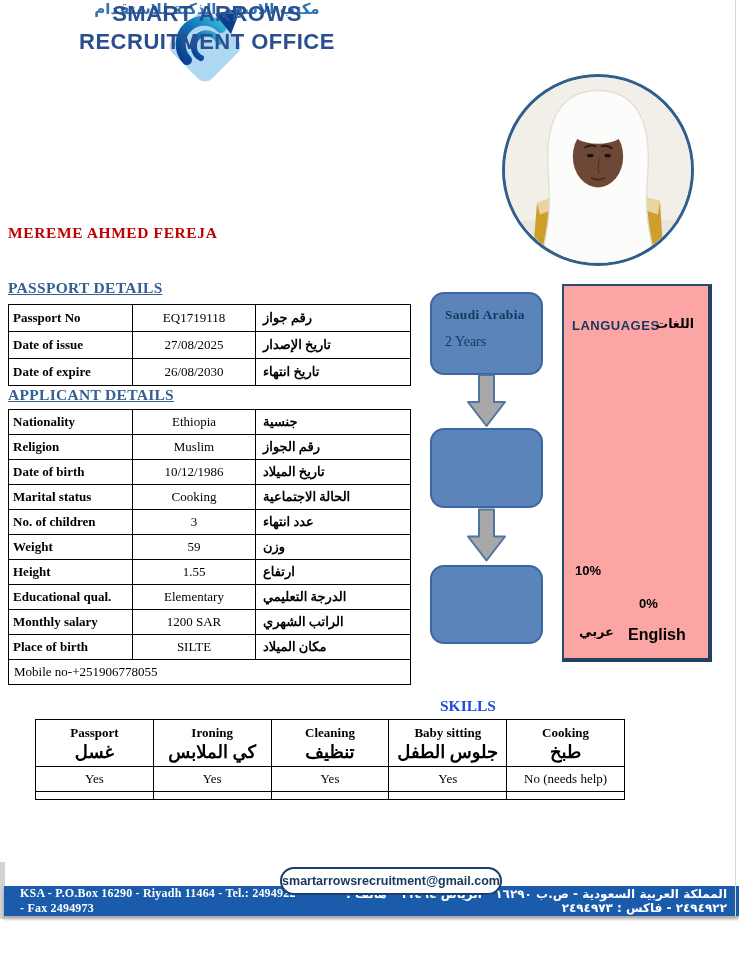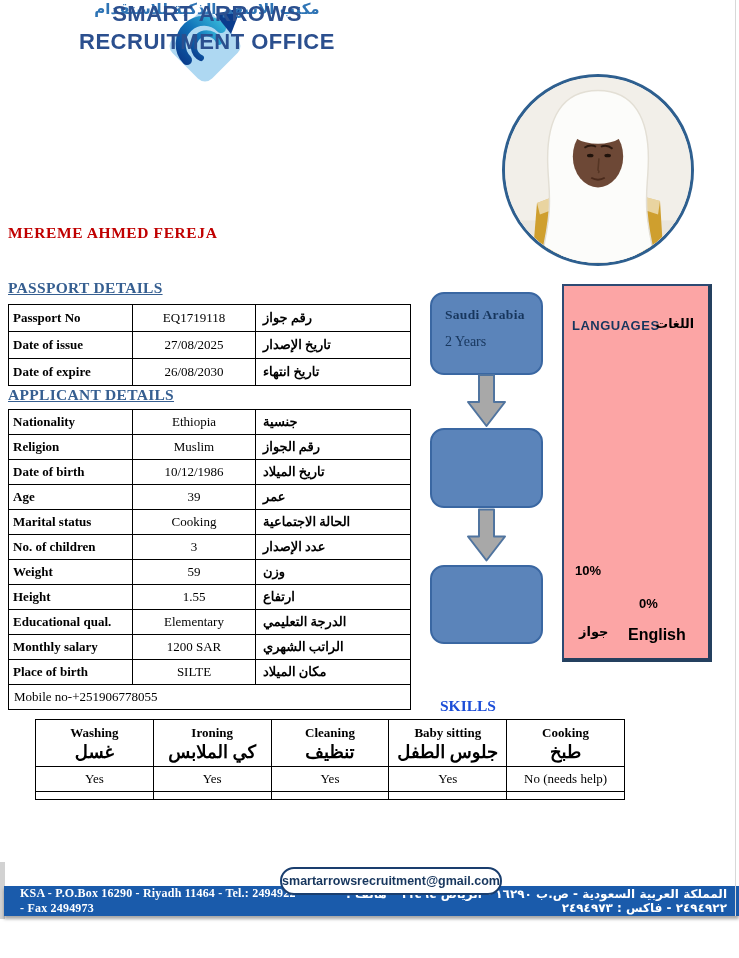--- a/index.html
+++ b/index.html
@@ -158,33 +158,28 @@
       <td class="lbl">Religion</td>
       <td class="val">Muslim</td>
       <td class="ar">رقم الجواز</td>
     </tr>
     <tr>
       <td class="lbl">Date of birth</td>
       <td class="val">10/12/1986</td>
       <td class="ar">تاريخ الميلاد</td>
     </tr>
     <tr>
-      <td class="lbl">Age</td>
-      <td class="val">39</td>
-      <td class="ar">عمر</td>
-    </tr>
-    <tr>
       <td class="lbl">Marital status</td>
       <td class="val">Cooking</td>
       <td class="ar">الحالة الاجتماعية</td>
     </tr>
     <tr>
       <td class="lbl">No. of children</td>
       <td class="val">3</td>
-      <td class="ar">عدد الإصدار</td>
+      <td class="ar">عدد انتهاء</td>
     </tr>
     <tr>
       <td class="lbl">Weight</td>
       <td class="val">59</td>
       <td class="ar">وزن</td>
     </tr>
     <tr>
       <td class="lbl">Height</td>
       <td class="val">1.55</td>
       <td class="ar">ارتفاع</td>
@@ -225,30 +220,30 @@
       <polygon points="21,1 36,1 36,28 47,28 28.5,52 10,28 21,28" fill="#a8a8a8" stroke="#50749f" stroke-width="2" stroke-linejoin="round"></polygon>
     </svg>
   </div>
   <div class="abs flowbox" style="left:430px;top:565px;height:79px;"></div>
 
   <div class="abs panel">
     <div class="ptxt lang-title">LANGUAGES</div>
     <div class="ptxt lang-title-ar">اللغات</div>
     <div class="ptxt lv-ar">10%</div>
     <div class="ptxt lv-en">0%</div>
-    <div class="ptxt ln-ar">جواز</div>
+    <div class="ptxt ln-ar">عربي</div>
     <div class="ptxt ln-en">English</div>
   </div>
 
   <div class="abs skills-title">SKILLS</div>
   <table class="abs sk" style="left:35px;top:719px;">
     <tbody>
         <tr class="sk-head">
       <td>
-        <div class="sk-en">Washing</div>
+        <div class="sk-en">Passport</div>
         <div class="sk-ar">غسل</div>
       </td>
       <td>
         <div class="sk-en">Ironing</div>
         <div class="sk-ar">كي الملابس</div>
       </td>
       <td>
         <div class="sk-en">Cleaning</div>
         <div class="sk-ar">تنظيف</div>
       </td>

